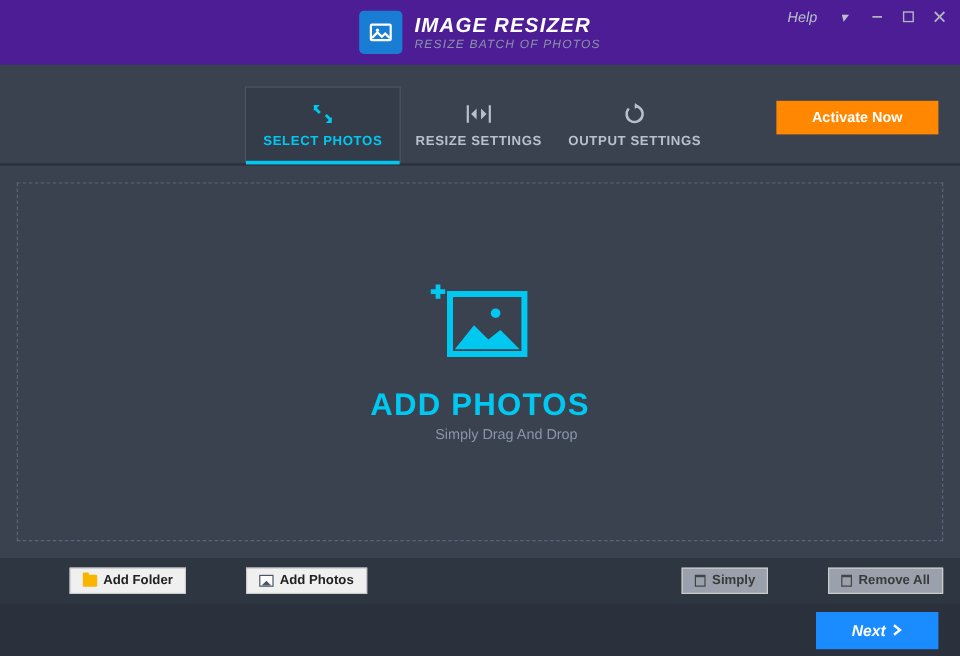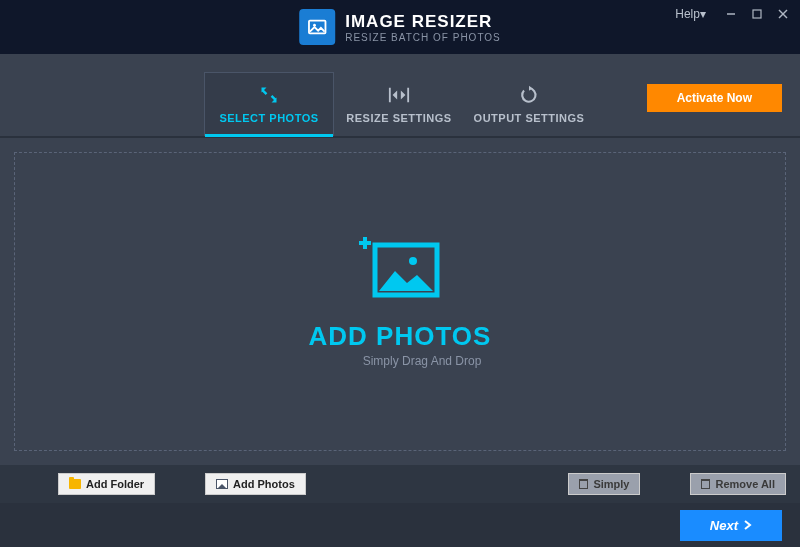--- a/index.html
+++ b/index.html
@@ -1,26 +1,26 @@
 <!DOCTYPE html>
 <html><head>
   <meta charset="utf-8">
   <style>
     * { margin: 0; padding: 0; box-sizing: border-box; font-family: 'Segoe UI', Arial, sans-serif; }
     body { width: 800px; height: 547px; background: #3a4250; overflow: hidden; display: flex; flex-direction: column; }
     
     
-    .titlebar { height: 54px; background: #0f172a; display: flex; align-items: center; position: relative; }
+    .titlebar { height: 54px; background: #4c1d95; display: flex; align-items: center; position: relative; font-style: italic; }
     .logo-block { display: flex; align-items: center; position: absolute; left: 50%; transform: translateX(-50%); }
     .logo-icon { width: 36px; height: 36px; background: #1a7dd4; border-radius: 4px; display: flex; align-items: center; justify-content: center; margin-right: 10px; }
     .logo-text { display: flex; flex-direction: column; }
     .logo-title { color: #fff; font-size: 17px; font-weight: 600; letter-spacing: 1px; }
     .logo-sub { color: #8a94a6; font-size: 10px; letter-spacing: 1px; }
     .win-controls { position: absolute; right: 6px; top: 4px; display: flex; align-items: center; gap: 4px; }
-    .help-link { color: #b8c0cc; font-size: 12px; margin-right: 10px; display: flex; align-items: center; gap: 0; cursor: pointer; }
+    .help-link { color: #b8c0cc; font-size: 12px; margin-right: 10px; display: flex; align-items: center; gap: 19px; cursor: pointer; }
     .win-btn { width: 22px; height: 20px; color: #aeb6c2; display: flex; align-items: center; justify-content: center; cursor: pointer; font-size: 13px; }
     
     
     .tabs-row { height: 84px; display: flex; align-items: stretch; justify-content: flex-start; padding: 18px 14px 0 14px; border-bottom: 2px solid #2a313d; position: relative; }
     .tab-group { display: flex; align-items: stretch; margin-left: 190px; }
     .tab { width: 130px; display: flex; flex-direction: column; align-items: center; justify-content: center; color: #b8c0cc; font-size: 11px; font-weight: 600; letter-spacing: 0.5px; cursor: pointer; gap: 6px; border: 1px solid transparent; }
     .tab.active { border: 1px solid #4a5568; background: #343c4a; color: #00c8f0; position: relative; }
     .tab.active::after { content: ''; position: absolute; bottom: -2px; left: 0; right: 0; height: 3px; background: #00c8f0; }
     .tab-icon { width: 22px; height: 22px; display: flex; align-items: center; justify-content: center; }
     .activate-btn { position: absolute; right: 18px; top: 30px; background: #ff8800; color: #fff; border: none; padding: 7px 30px; font-size: 12px; font-weight: 600; cursor: pointer; }

